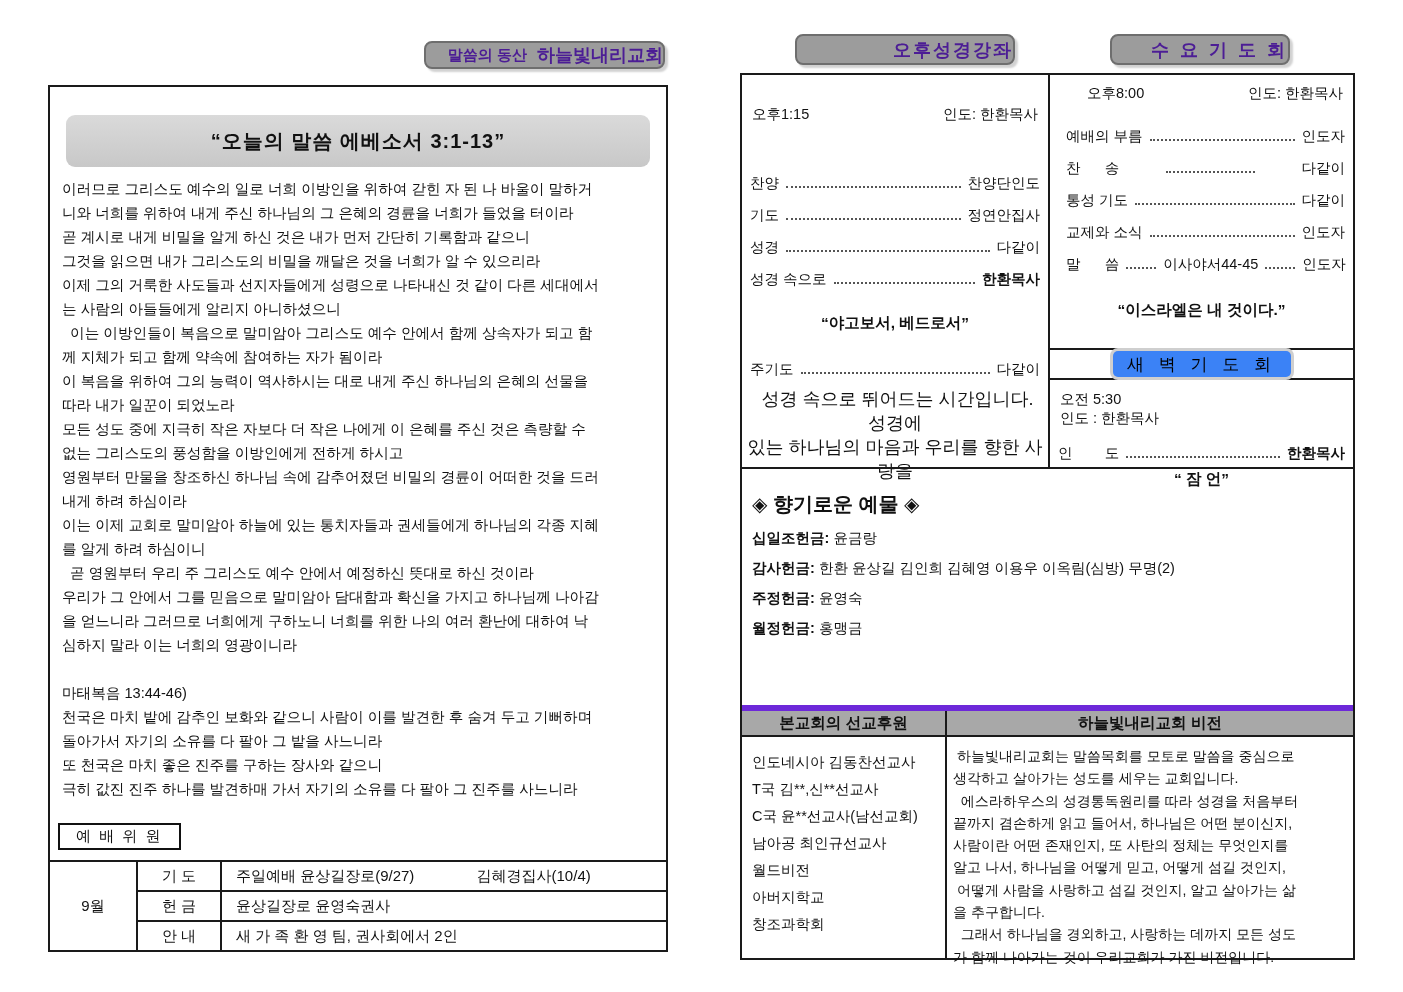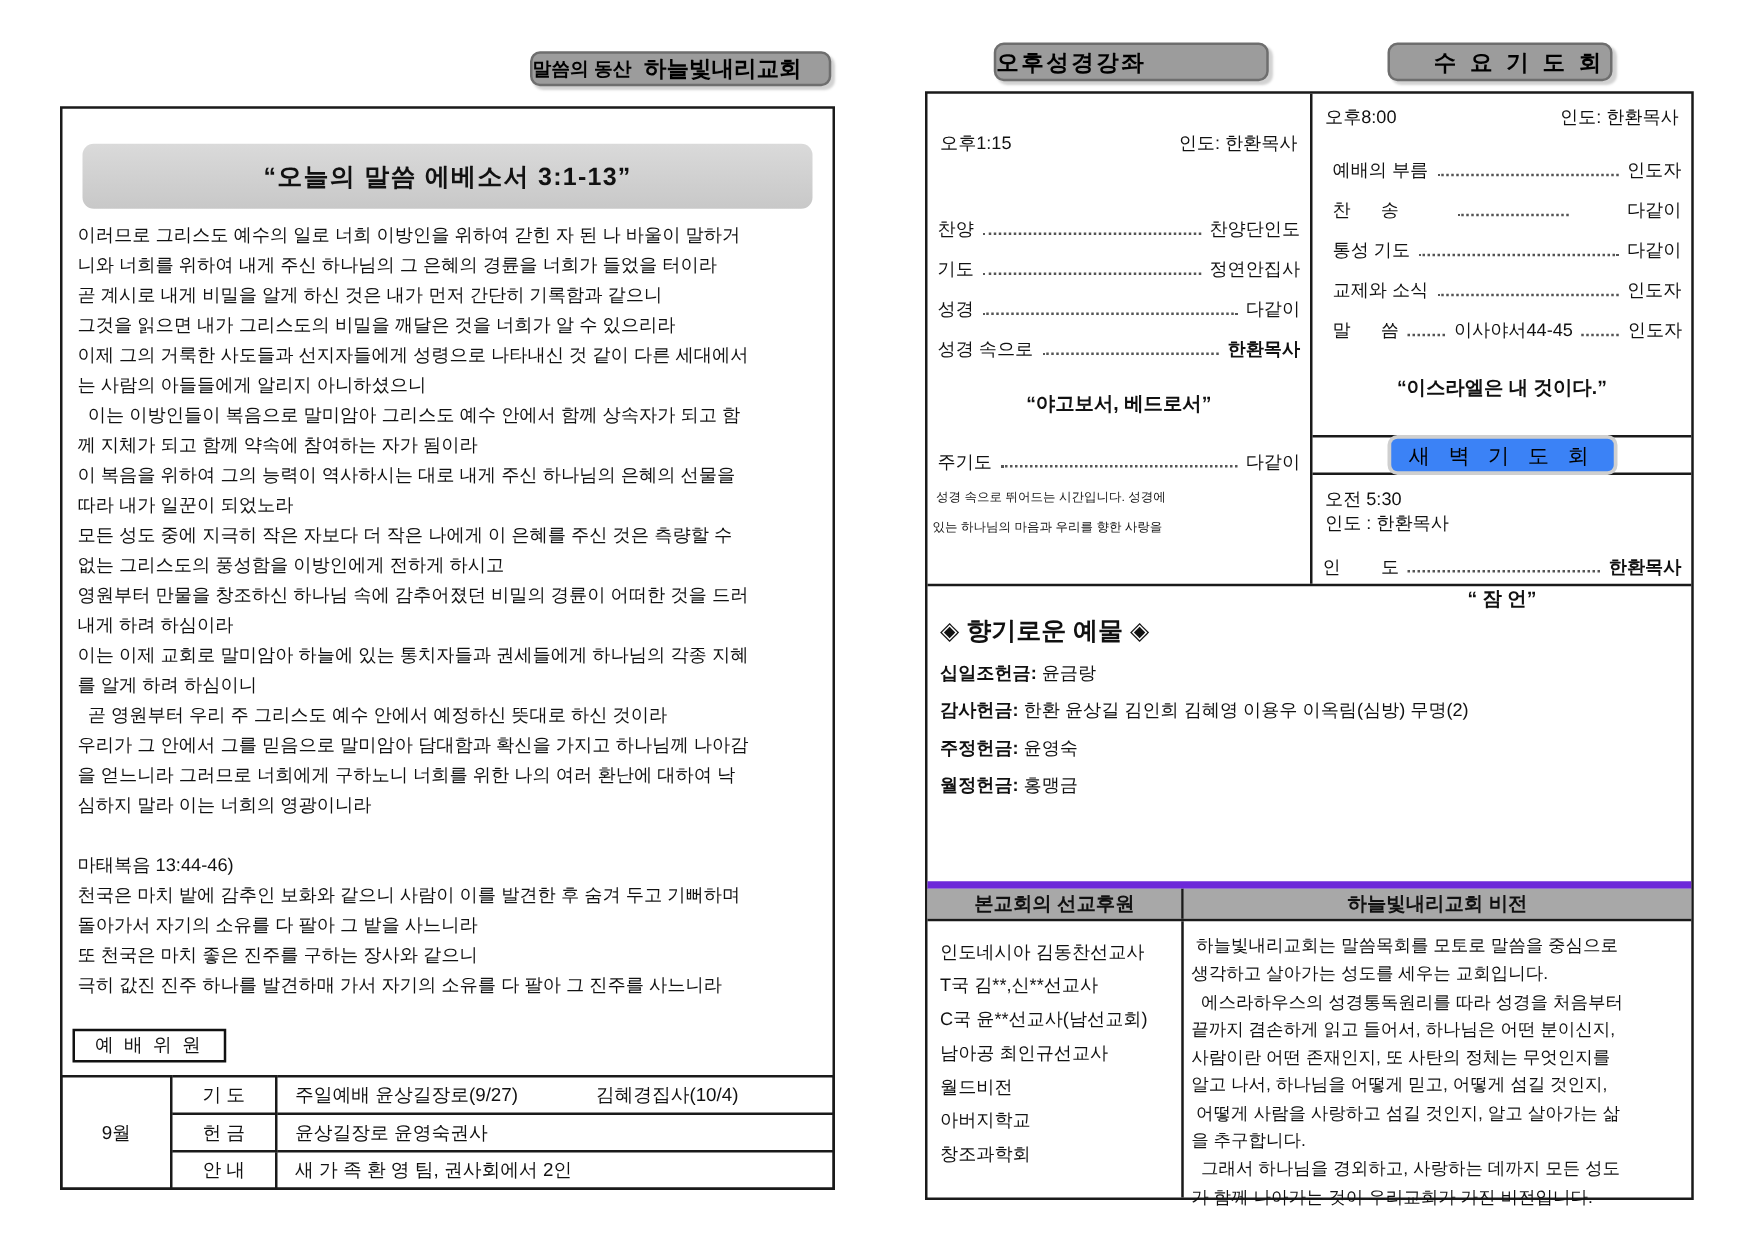--- a/index.html
+++ b/index.html
@@ -6,22 +6,22 @@
   body{
     width:1403px;height:992px;position:relative;overflow:hidden;
     font-family:"Liberation Sans","DejaVu Sans",sans-serif;
     color:#111;
   }
   .abs{position:absolute;}
   
   .badge{
     background:#9c9c9c;border:2px solid #6e6e6e;border-radius:8px;
     box-shadow:3px 3px 2px rgba(0,0,0,0.18);
-    display:flex;align-items:center;justify-content:flex-start;
-    font-weight:bold;color:#000000;box-sizing:border-box;
+    display:flex;align-items:center;justify-content:flex-end;
+    font-weight:bold;color:#4c1d95;box-sizing:border-box;
   }
   .lp-badge{left:424px;top:41px;width:241px;height:28px;gap:10px;font-size:15px;}
   .lp-badge .church{font-size:18px;}
   .rp-badge1{left:795px;top:34px;width:220px;height:31px;font-size:18px;letter-spacing:2px;}
   .rp-badge2{left:1110px;top:34px;width:180px;height:31px;font-size:18px;letter-spacing:3px;padding-left:35px;}
   
   .left-page{left:48px;top:85px;width:620px;height:867px;border:2px solid #1a1a1a;box-sizing:border-box;}
   .title-bar{
     margin:28px 16px 0;height:52px;border-radius:9px;
     background:linear-gradient(#dadada,#c8c8c8);
@@ -45,31 +45,31 @@
   .col-left{position:absolute;left:0;top:0;width:308px;height:392px;border-right:2px solid #1a1a1a;box-sizing:border-box;}
   .col-right{position:absolute;left:308px;top:0;right:0;height:392px;}
   .part1{height:264px;position:relative;}
   .badge-row{height:28px;border-top:2px solid #1a1a1a;border-bottom:2px solid #1a1a1a;box-sizing:content-box;display:flex;align-items:center;justify-content:center;}
   .dawn-badge{
     width:178px;height:26px;background:#3b82f6;border-radius:5px;
     box-shadow:0 0 0 3px #cfcfcf;display:flex;align-items:center;justify-content:center;
     font-weight:normal;font-size:17px;letter-spacing:5px;color:#000;
   }
   .time-row{display:flex;justify-content:space-between;font-size:14.5px;padding:0 10px;}
-  .mt-a{margin-top:30px;}  .mt-b{margin-top:9px;}
+  .mt-a{margin-top:30px;}  .mt-b{margin-top:9px;margin-left:27px;}
   .prow{display:flex;align-items:flex-end;font-size:14.5px;margin:13px 8px 0;}
   .prow .lbl{white-space:pre;}
   .prow .leader{flex:1;border-bottom:2px dotted #555;margin:0 7px 5px;}
   .prow .leader.short{flex:0 0 30px;}
   .prow .val{white-space:pre;}
   .bold{font-weight:bold;}
   .centerline{text-align:center;font-weight:bold;font-size:15.5px;}
   .subtitle{margin-top:24px;}
   .first-item-gap{margin-top:50px;}
-  .note{white-space:pre-wrap;font-size:10px;line-height:24px;margin:8px 4px 0;}
+  .note{white-space:pre-wrap;font-size:18px;line-height:24px;margin:8px 4px 0;text-align:center;}
   .quote{margin-top:26px;}
   .dawn{position:relative;}
   
   .offerings{position:absolute;left:0;top:392px;right:0;height:238px;border-top:2px solid #1a1a1a;box-sizing:border-box;}
   .off-title{font-weight:bold;font-size:20px;margin:22px 0 0 10px;}
   .off-line{font-size:14.5px;margin:11px 0 0 10px;}
   .off-line .olbl{font-weight:bold;}
   
   .mission-header{position:absolute;left:0;top:630px;right:0;height:30px;border-top:6px solid #6d28d9;display:flex;box-sizing:border-box;}
   .mh-cell{background:#a8a8a8;display:flex;align-items:center;justify-content:center;font-weight:bold;font-size:15.5px;box-sizing:border-box;}

